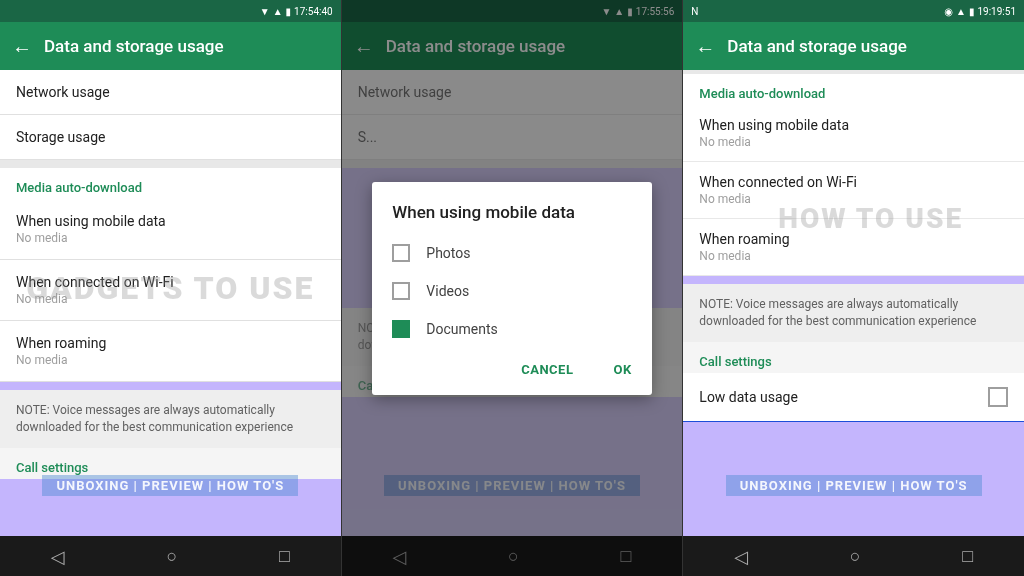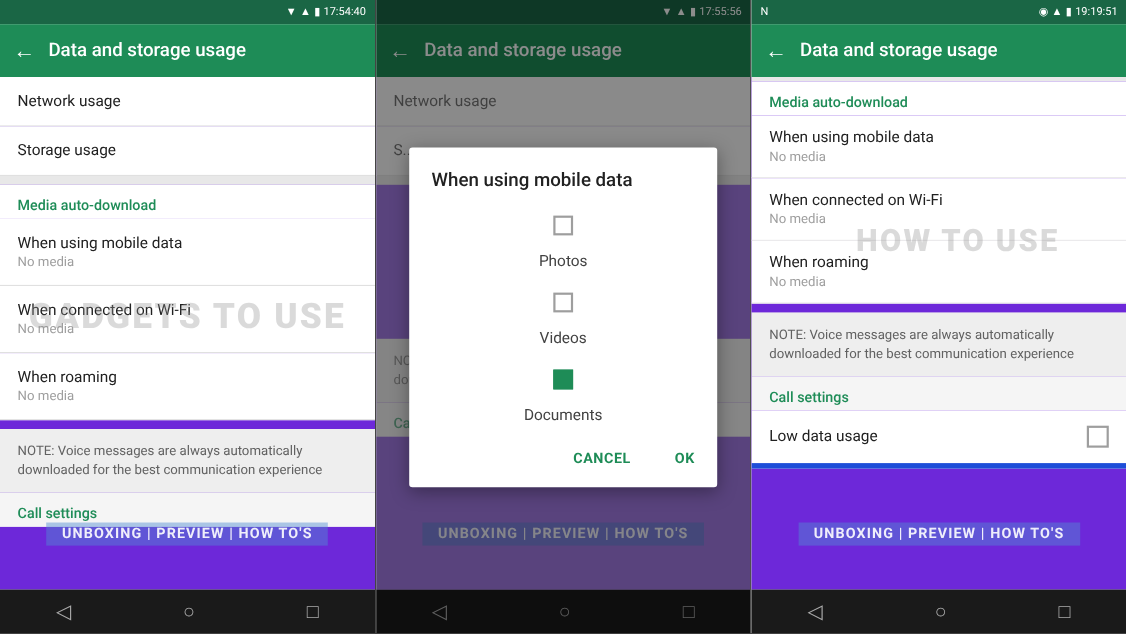--- a/index.html
+++ b/index.html
@@ -63,21 +63,21 @@
     .back-arrow {
       font-size: 20px;
       color: white;
       cursor: pointer;
     }
 
     
     .content {
       flex: 1;
       overflow-y: auto;
-      background: #6d28d9;
+      background: #c4b5fd;
     }
 
     
     .list-item {
       background: white;
       padding: 14px 16px;
       border-bottom: 1px solid #e0e0e0;
       cursor: pointer;
     }
     .list-item-title {
@@ -197,21 +197,20 @@
       color: #212121;
       padding: 20px 20px 12px;
     }
     .dialog-option {
       display: flex;
       align-items: center;
       padding: 10px 20px;
       font-size: 14px;
       color: #424242;
       gap: 16px;
-      flex-direction: column;
     }
     .checkbox {
       width: 18px;
       height: 18px;
       border: 2px solid #9e9e9e;
       background: white;
       flex-shrink: 0;
     }
     .checkbox.checked {
       border-color: #1e8c57;
@@ -237,21 +236,21 @@
       background: white;
       padding: 12px 16px;
       border-bottom: 1px solid #e8e8e8;
     }
     .settings-row-with-checkbox {
       display: flex;
       align-items: center;
       justify-content: space-between;
       background: white;
       padding: 14px 16px;
-      border-bottom: 5px solid #1d4ed8;
+      border-bottom: 1px solid #1d4ed8;
     }
     .checkbox-square {
       width: 20px;
       height: 20px;
       border: 2px solid #9e9e9e;
       flex-shrink: 0;
     }
   </style>
 </head>
 <body>

